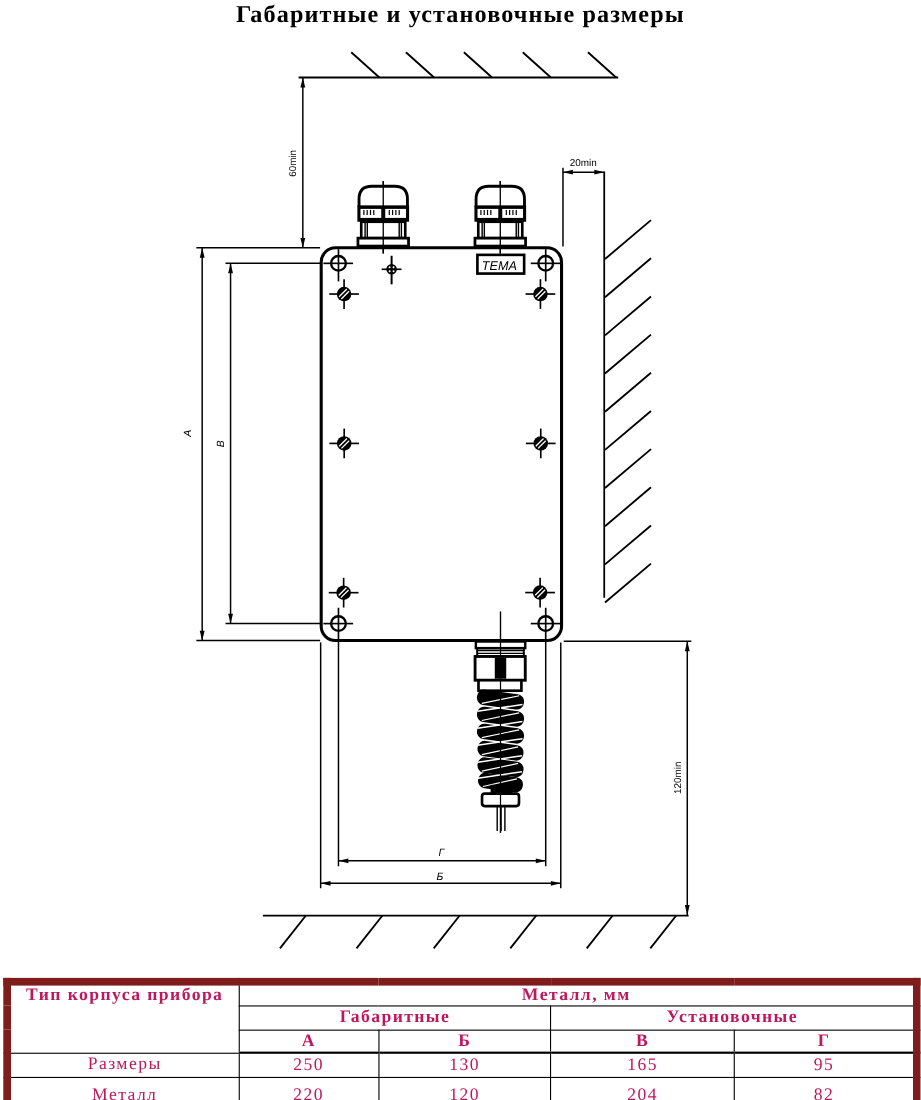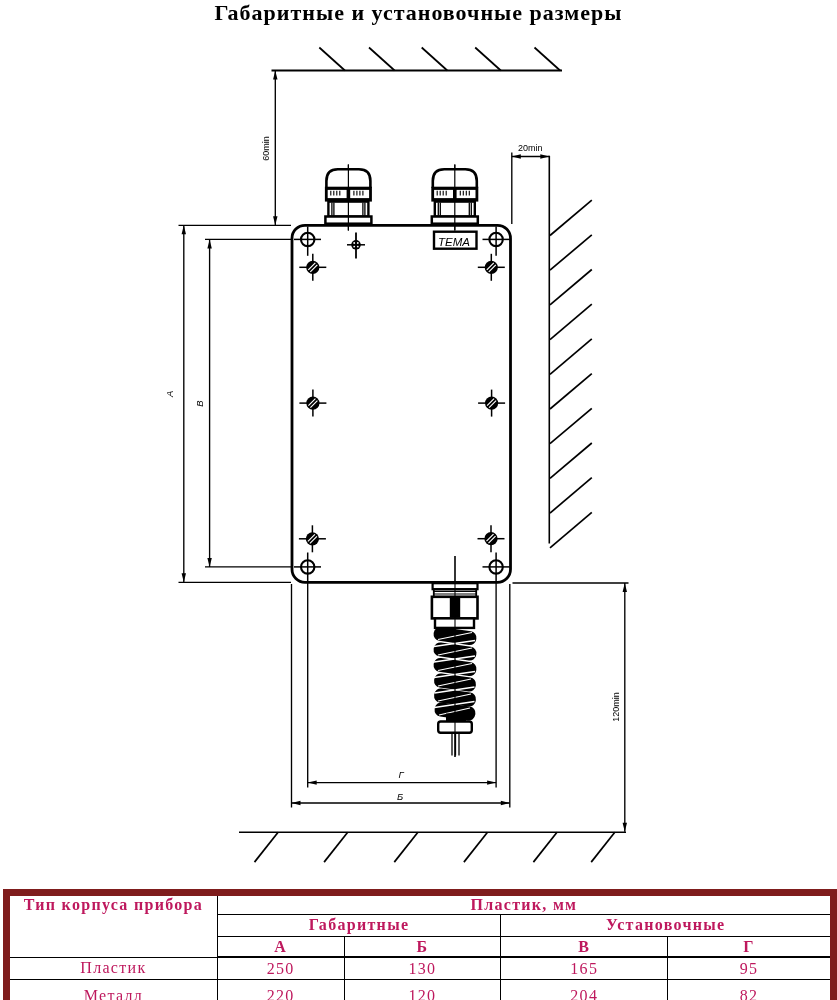--- a/index.html
+++ b/index.html
@@ -261,34 +261,34 @@
 <colgroup>
       <col style="width:211px">
       <col style="width:127px">
       <col style="width:157px">
       <col style="width:167px">
       <col style="width:166px">
     </colgroup>
 <tbody>
       <tr style="height:21px">
         <td rowspan="3" class="b" style="vertical-align:top">Тип корпуса прибора</td>
-        <td colspan="4" class="b">Пластик, мм</td>
+        <td colspan="4" class="b">Металл, мм</td>
       </tr>
 <tr style="height:22px">
         <td colspan="2" class="b">Габаритные</td>
         <td colspan="2" class="b">Установочные</td>
       </tr>
 <tr style="height:21px" class="hb">
         <td class="b">А</td>
         <td class="b">Б</td>
         <td class="b">В</td>
         <td class="b">Г</td>
       </tr>
 <tr style="height:22px">
-        <td>Пластик</td>
+        <td>Размеры</td>
         <td>250</td>
         <td>130</td>
         <td>165</td>
         <td>95</td>
       </tr>
 <tr style="height:37px">
         <td>Металл</td>
         <td>220</td>
         <td>120</td>
         <td>204</td>

